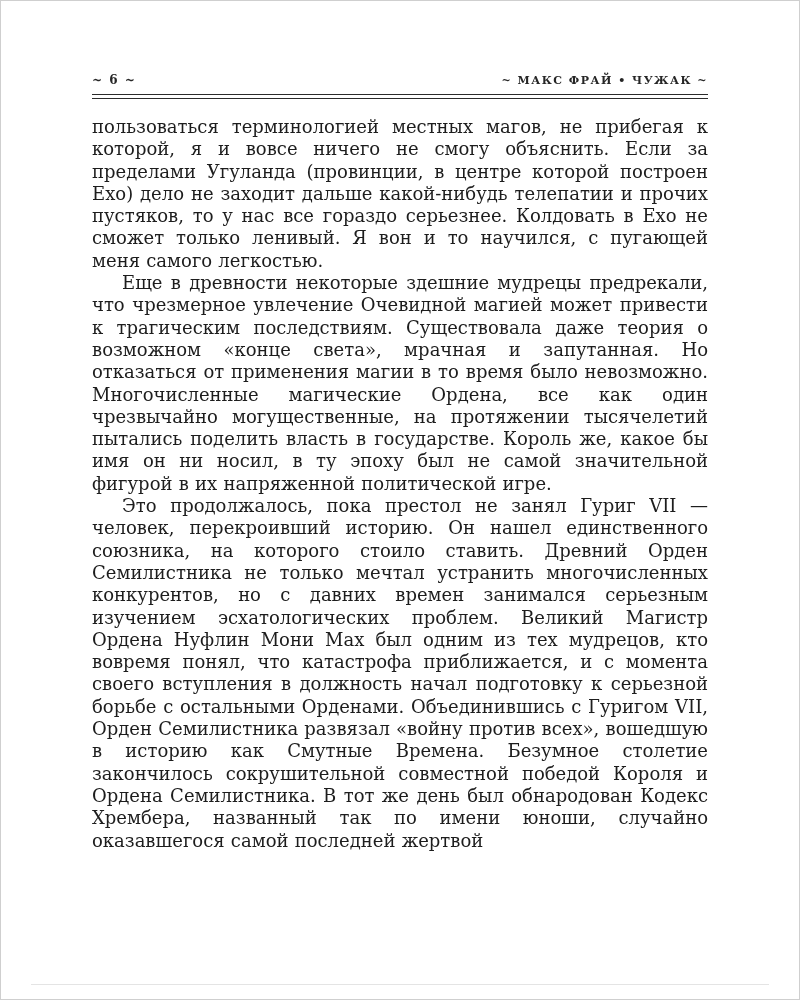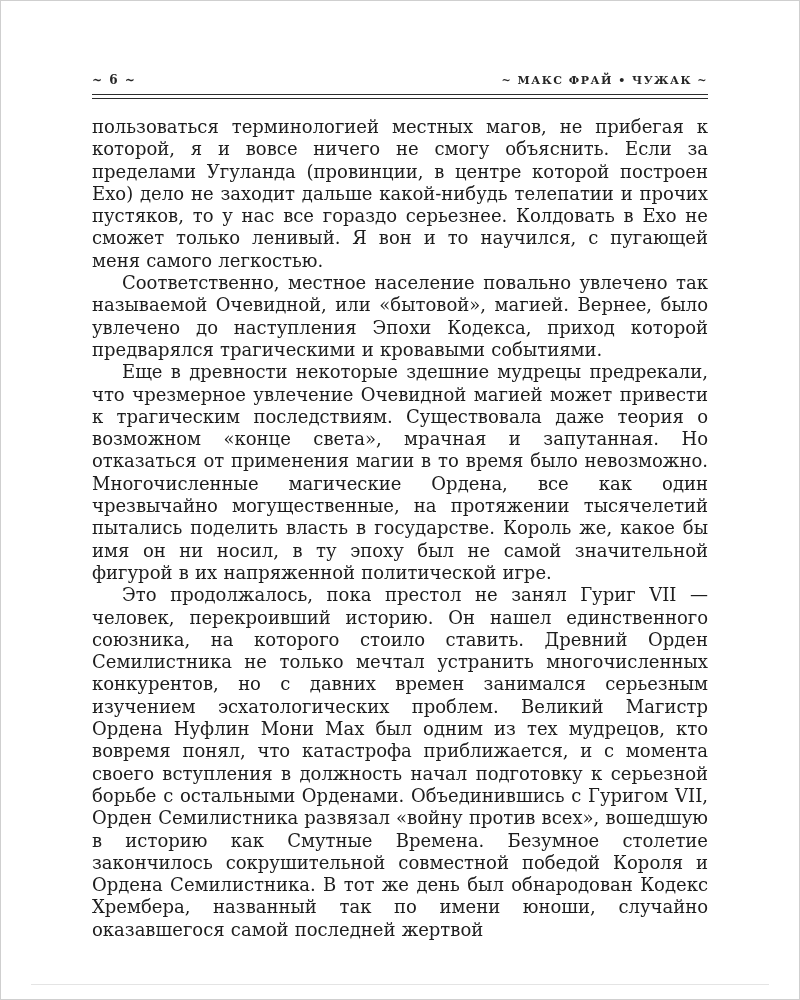--- a/index.html
+++ b/index.html
@@ -74,21 +74,20 @@
 
     <div class="running-header">
       <span class="page-number">~ 6 ~</span>
       <span class="running-title">~ МАКС ФРАЙ • ЧУЖАК ~</span>
     </div>
 
     <div class="header-rule"></div>
 
     <div class="body-text">
       <p>пользоваться терминологией местных магов, не прибегая к которой, я и вовсе ничего не смогу объяснить. Если за пределами Угуланда (провинции, в центре которой построен Ехо) дело не заходит дальше какой-нибудь телепатии и прочих пустяков, то у нас все гораздо серьезнее. Колдовать в Ехо не сможет только ленивый. Я вон и то научился, с пугающей меня самого легкостью.</p>
-      <p class="indent">Соответственно, местное население повально увлечено так называемой Очевидной, или «бытовой», магией. Вернее, было увлечено до наступления Эпохи Кодекса, приход которой предварялся трагическими и кровавыми событиями.</p>
       <p class="indent">Еще в древности некоторые здешние мудрецы предрекали, что чрезмерное увлечение Очевидной магией может привести к трагическим последствиям. Существовала даже теория о возможном «конце света», мрачная и запутанная. Но отказаться от применения магии в то время было невозможно. Многочисленные магические Ордена, все как один чрезвычайно могущественные, на протяжении тысячелетий пытались поделить власть в государстве. Король же, какое бы имя он ни носил, в ту эпоху был не самой значительной фигурой в их напряженной политической игре.</p>
       <p class="indent">Это продолжалось, пока престол не занял Гуриг VII — человек, перекроивший историю. Он нашел единственного союзника, на которого стоило ставить. Древний Орден Семилистника не только мечтал устранить многочисленных конкурентов, но с давних времен занимался серьезным изучением эсхатологических проблем. Великий Магистр Ордена Нуфлин Мони Мах был одним из тех мудрецов, кто вовремя понял, что катастрофа приближается, и с момента своего вступления в должность начал подготовку к серьезной борьбе с остальными Орденами. Объединившись с Гуригом VII, Орден Семилистника развязал «войну против всех», вошедшую в историю как Смутные Времена. Безумное столетие закончилось сокрушительной совместной победой Короля и Ордена Семилистника. В тот же день был обнародован Кодекс Хрембера, названный так по имени юноши, случайно оказавшегося самой последней жертвой</p>
     </div>
 
   </div>
 
   <div class="page-bottom-edge"></div>
 </div>
 
 </body></html>

